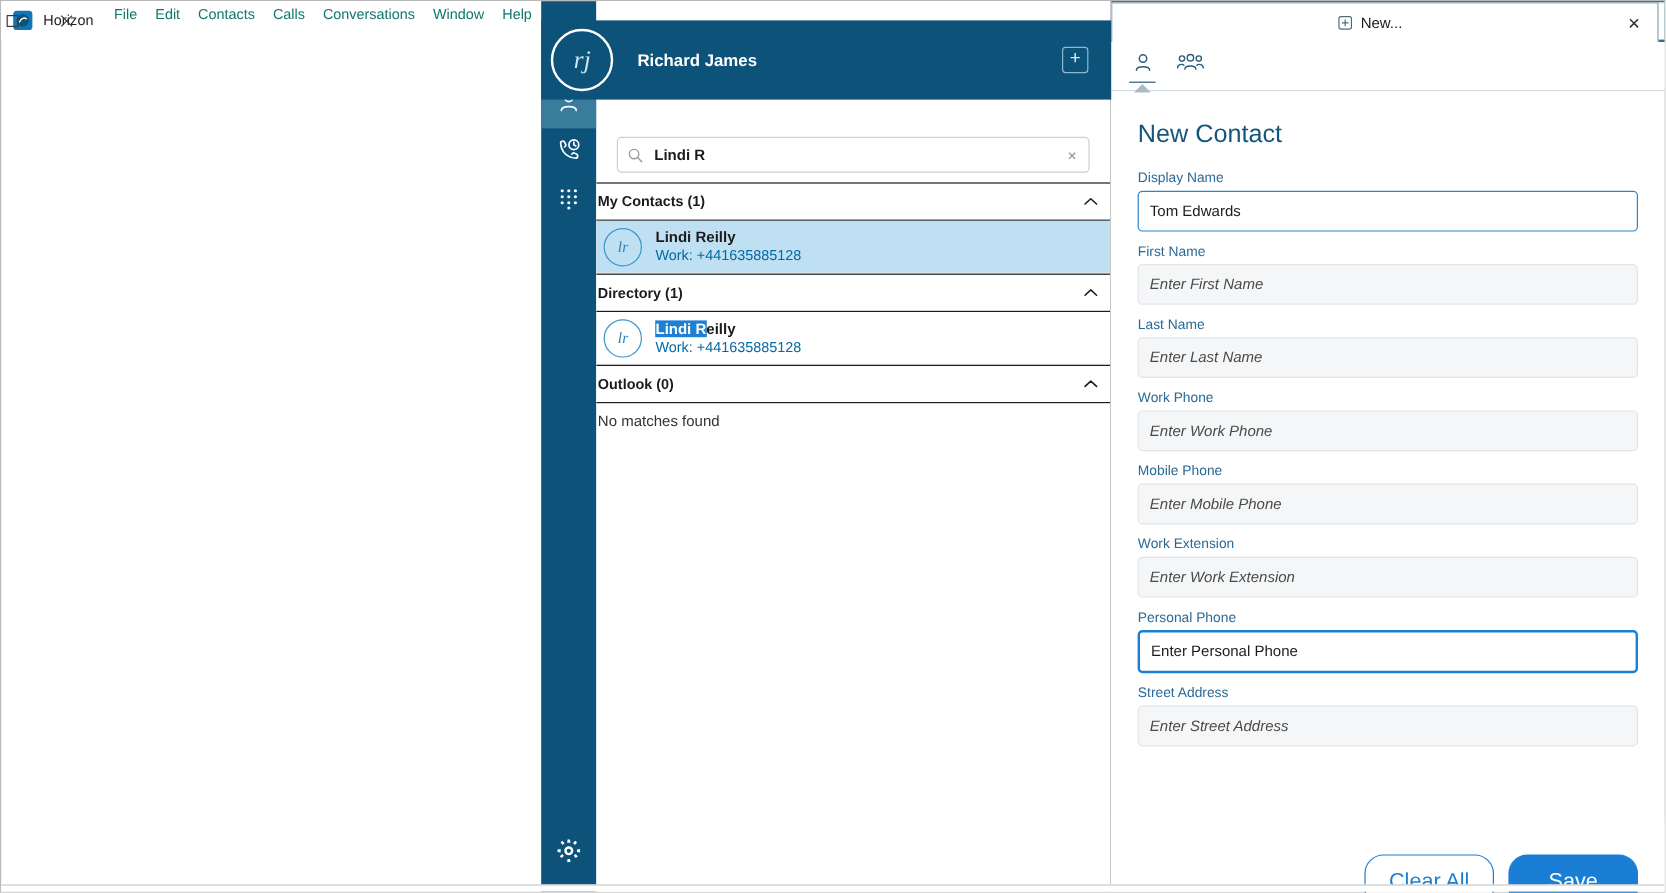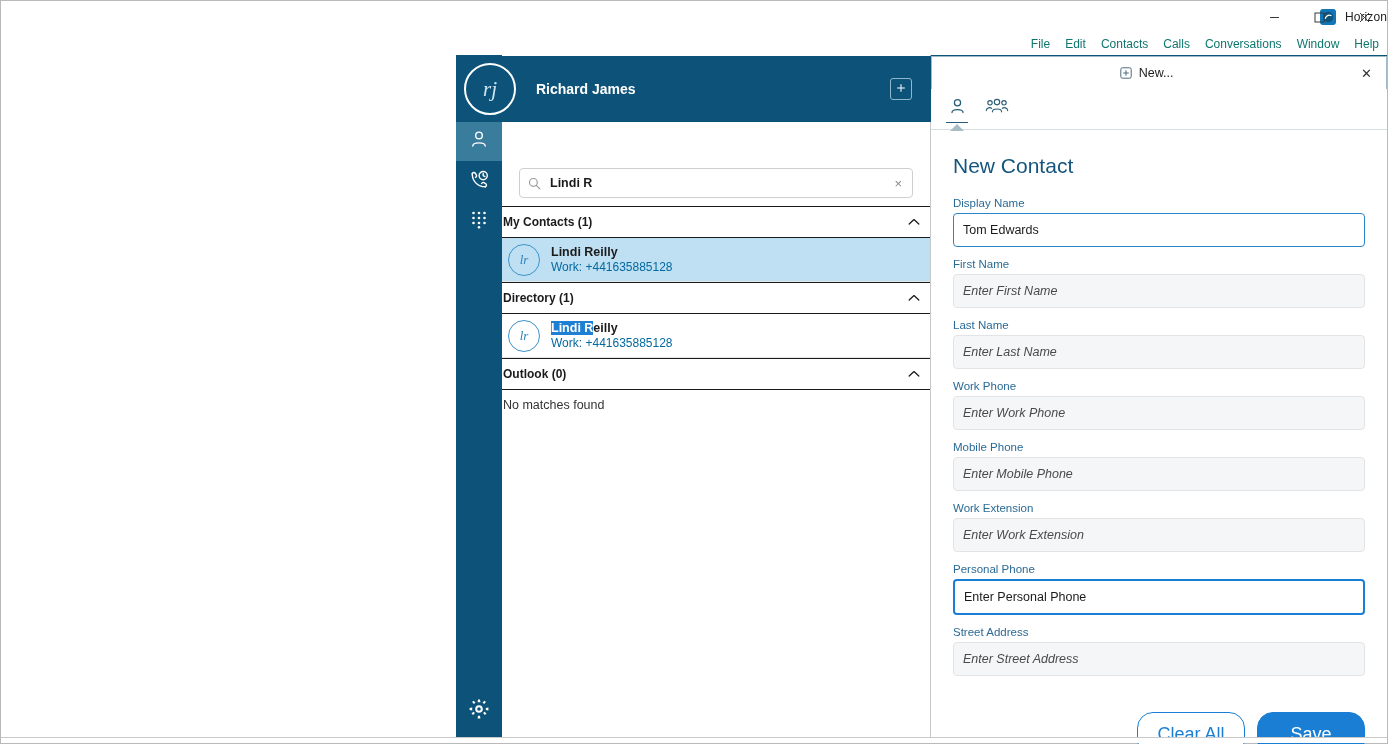--- a/index.html
+++ b/index.html
@@ -7,21 +7,21 @@
     width: 1388px; height: 744px;
     font-family: "Liberation Sans", sans-serif;
     background: #ffffff;
     overflow: hidden;
   }
   .app {
     width: 1388px; height: 744px;
     position: relative;
     border: 1px solid #b9b9b9;
     background: #fff;
-    display: flex; flex-direction: column; align-items: flex-end;
+    display: flex; 
   }
 
   
   .titlebar {
     height: 32px; flex: 0 0 32px;
     display: flex; align-items: center;
     background: #fff;
     position: relative;
   }
   .app-icon {
@@ -73,21 +73,21 @@
     width: 429px; flex: 0 0 429px;
     display: flex; flex-direction: column;
     background: #fff;
     position: relative;
     border-right: 1px solid #c8c8c8;
   }
   .userheader {
     height: 66px; flex: 0 0 66px;
     background: #0d5278;
     display: flex; align-items: center;
-    position: absolute; top: 1px; left: -46px; width: 475px;
+    position: absolute; top: 16px; left: -46px; width: 475px;
     z-index: 5;
   }
   .avatar-lg {
     width: 52px; height: 52px; border-radius: 50%;
     border: 2px solid #ffffff; margin-left: 8px;
     display: flex; align-items: center; justify-content: center;
     color: #cfe6f3; font-style: italic; font-size: 21px;
     font-family: "Liberation Serif", serif;
   }
   .username { color: #fff; font-size: 14px; font-weight: bold; margin-left: 20px; }

